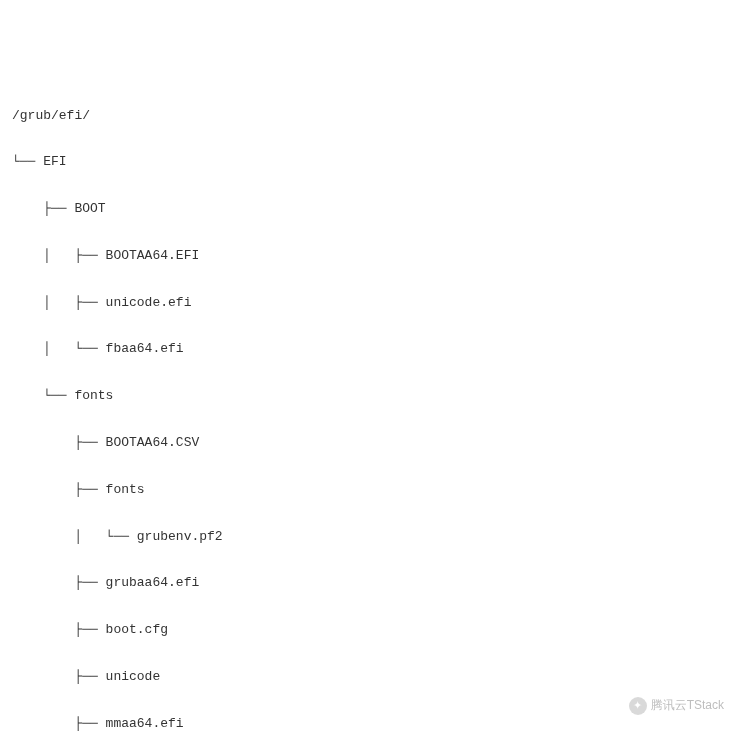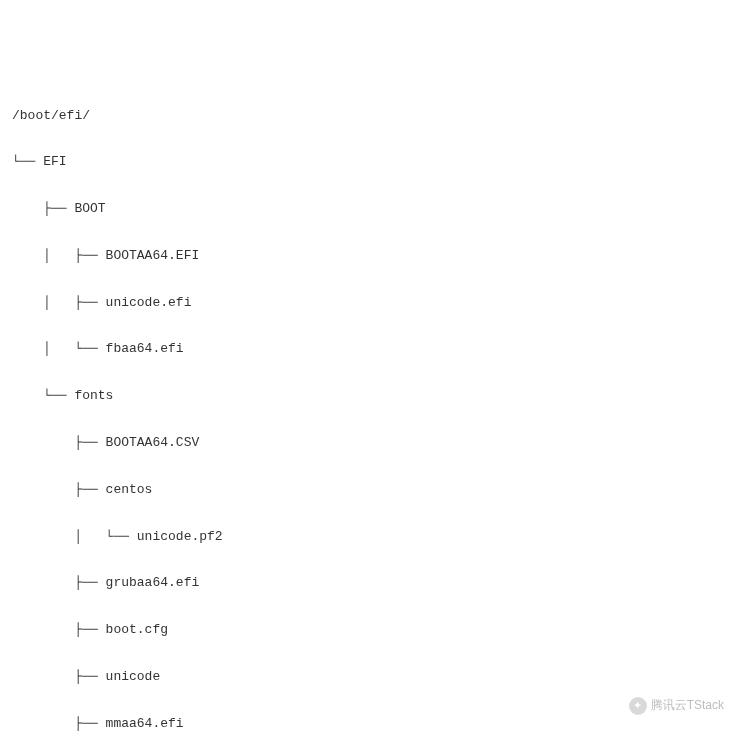--- a/index.html
+++ b/index.html
@@ -36,30 +36,30 @@
     justify-content: center;
     color: #fff;
     font-size: 11px;
   }
 </style>
 </head>
 <body>
 
 
 
-<span class="line">/boot/efi/</span>
+<span class="line">/grub/efi/</span>
 <span class="line">└── EFI</span>
 <span class="line">    ├── BOOT</span>
 <span class="line">    │   ├── BOOTAA64.EFI</span>
 <span class="line">    │   ├── unicode.efi</span>
 <span class="line">    │   └── fbaa64.efi</span>
 <span class="line">    └── fonts</span>
 <span class="line">        ├── BOOTAA64.CSV</span>
-<span class="line">        ├── centos</span>
-<span class="line">        │   └── unicode.pf2</span>
+<span class="line">        ├── fonts</span>
+<span class="line">        │   └── grubenv.pf2</span>
 <span class="line">        ├── grubaa64.efi</span>
 <span class="line">        ├── boot.cfg</span>
 <span class="line">        ├── unicode</span>
 <span class="line">        ├── mmaa64.efi</span>
 
 
 
 
 
 

